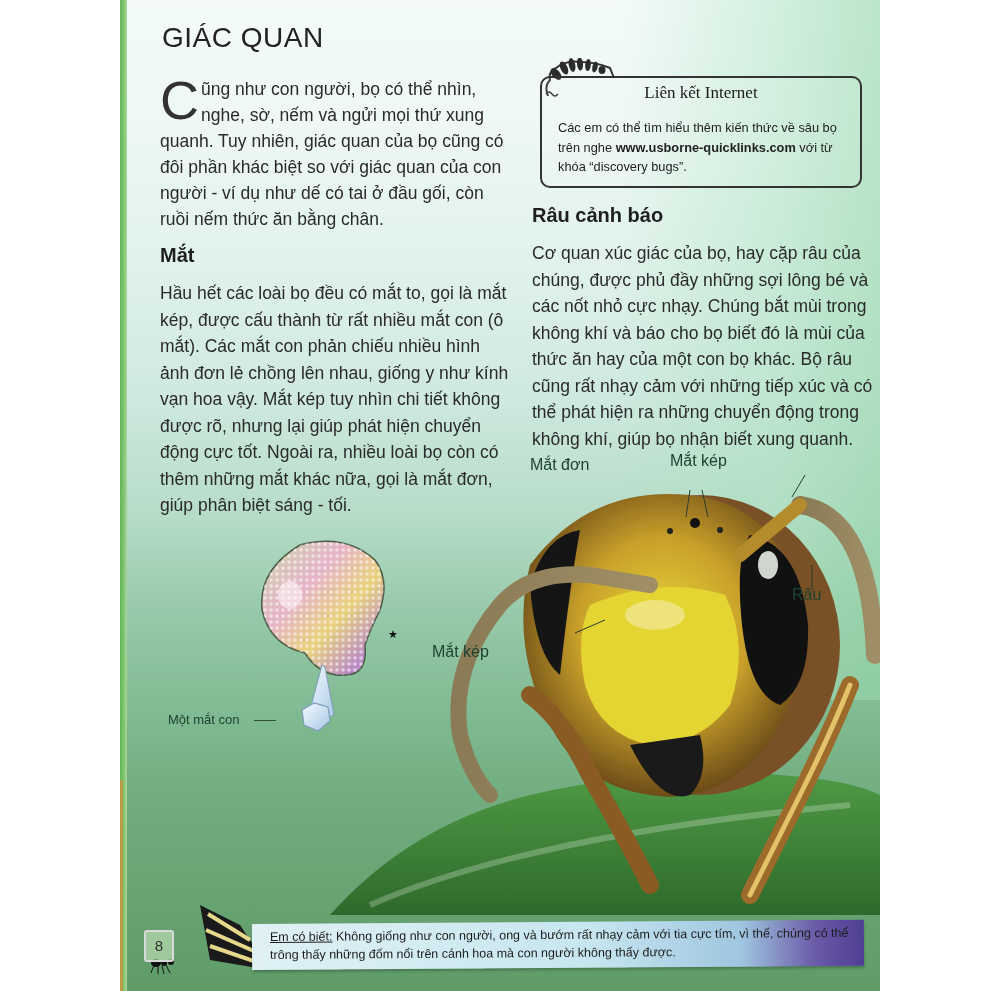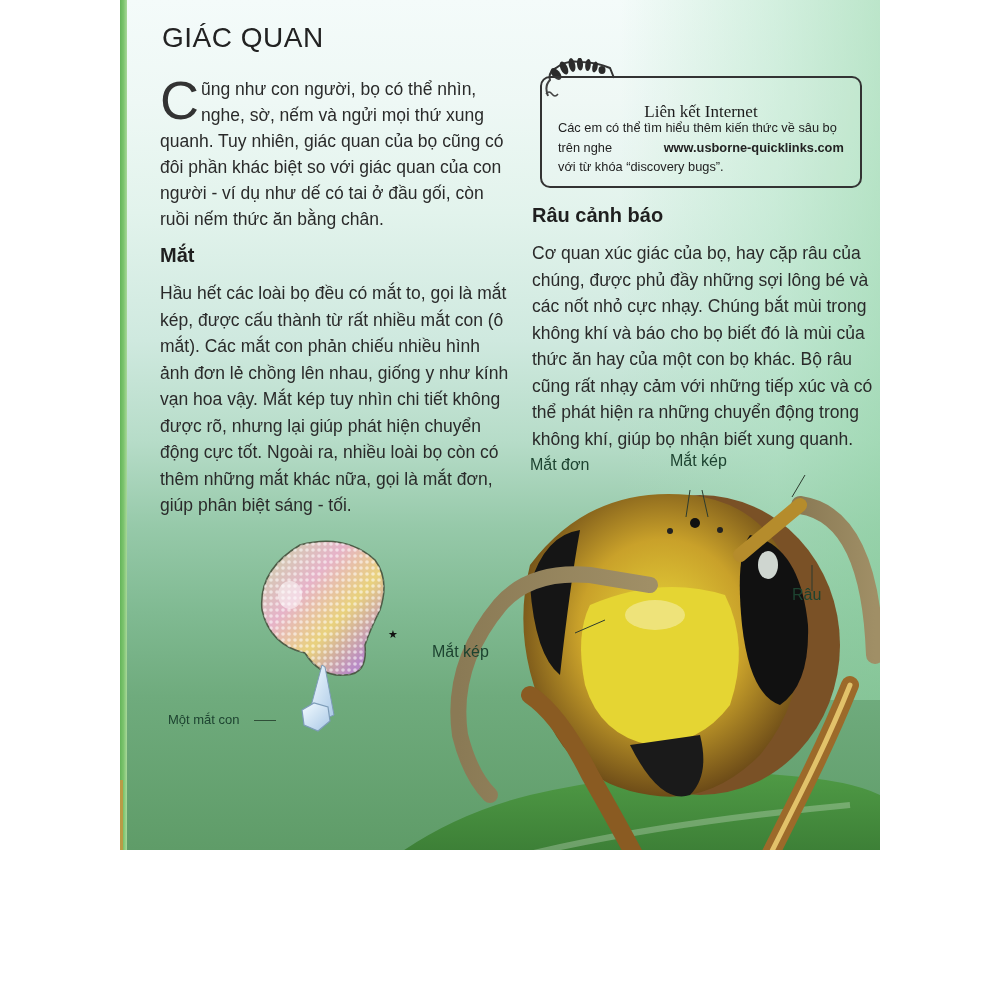--- a/index.html
+++ b/index.html
@@ -1,21 +1,21 @@
 <!DOCTYPE html>
 <html><head>
   <meta charset="utf-8">
   <style>
     html, body { margin: 0; padding: 0; }
     body {
       width: 991px; height: 991px; background: #ffffff; position: relative; overflow: hidden;
       font-family: "Liberation Sans", sans-serif;
     }
     .page {
-      position: absolute; left: 120px; top: 0; width: 760px; height: 850px; overflow: hidden;
+      position: absolute; left: 120px; top: 0; width: 760px; height: 991px; overflow: hidden;
       background: linear-gradient(180deg,
         #f4fbfa 0%, #eef8f5 12%, #e2f3ec 25%, #cfe9df 40%, #b6dcc8 52%,
         #96c9a9 62%, #80ba92 72%, #6fab7d 82%, #5f9c68 100%);
     }
     .page-right-glow {
       position: absolute; right: 0; top: 0; width: 260px; height: 700px;
       background: linear-gradient(90deg, rgba(255,255,255,0) 0%, rgba(170,225,190,0.45) 60%, rgba(150,215,170,0.6) 100%);
     }
     .page-edge-left {
       position: absolute; left: 0; top: 0; width: 7px; height: 991px;
@@ -40,28 +40,28 @@
       position: absolute; font-size: 20px; font-weight: bold; color: #1f1f1f;
     }
     .body-text {
       position: absolute; font-size: 17.5px; line-height: 26.5px; color: #2a2a2a;
     }
     .inet-box {
       position: absolute; left: 420px; top: 76px; width: 318px; height: 108px;
       border: 2px solid #333; border-radius: 10px; background: rgba(255,255,255,0.08);
     }
     .inet-title {
-      position: absolute; left: 0; width: 100%; top: 24px; text-align: center;
+      position: absolute; left: 0; width: 100%; top: 5px; text-align: center;
       font-family: "Liberation Serif", serif; font-size: 17px; color: #1b1b1b;
     }
     .inet-text {
       position: absolute; left: 16px; top: 40px; width: 296px;
       font-size: 12.8px; line-height: 19.5px; color: #222;
     }
-    .inet-text b { font-weight: bold; margin-left: 48px; }
+    .inet-text b { font-weight: bold; }
     .caterpillar { position: absolute; left: 424px; top: 58px; }
 
     .label { position: absolute; font-size: 16px; color: #1d4330; line-height: 17px; }
     .caption { position: absolute; font-size: 13.5px; color: #1f4a2c; line-height: 19px; }
 
     .didyouknow {
       position: absolute; left: 132px; top: 922px; width: 612px; height: 46px;
       background: linear-gradient(90deg, #dff1f5 0%, #c7e6ef 55%, #9fc6e0 80%, #6b5aa8 92%, #4f3f94 100%);
       box-shadow: 0 2px 3px rgba(0,0,0,0.25);
       transform: rotate(-0.4deg);

